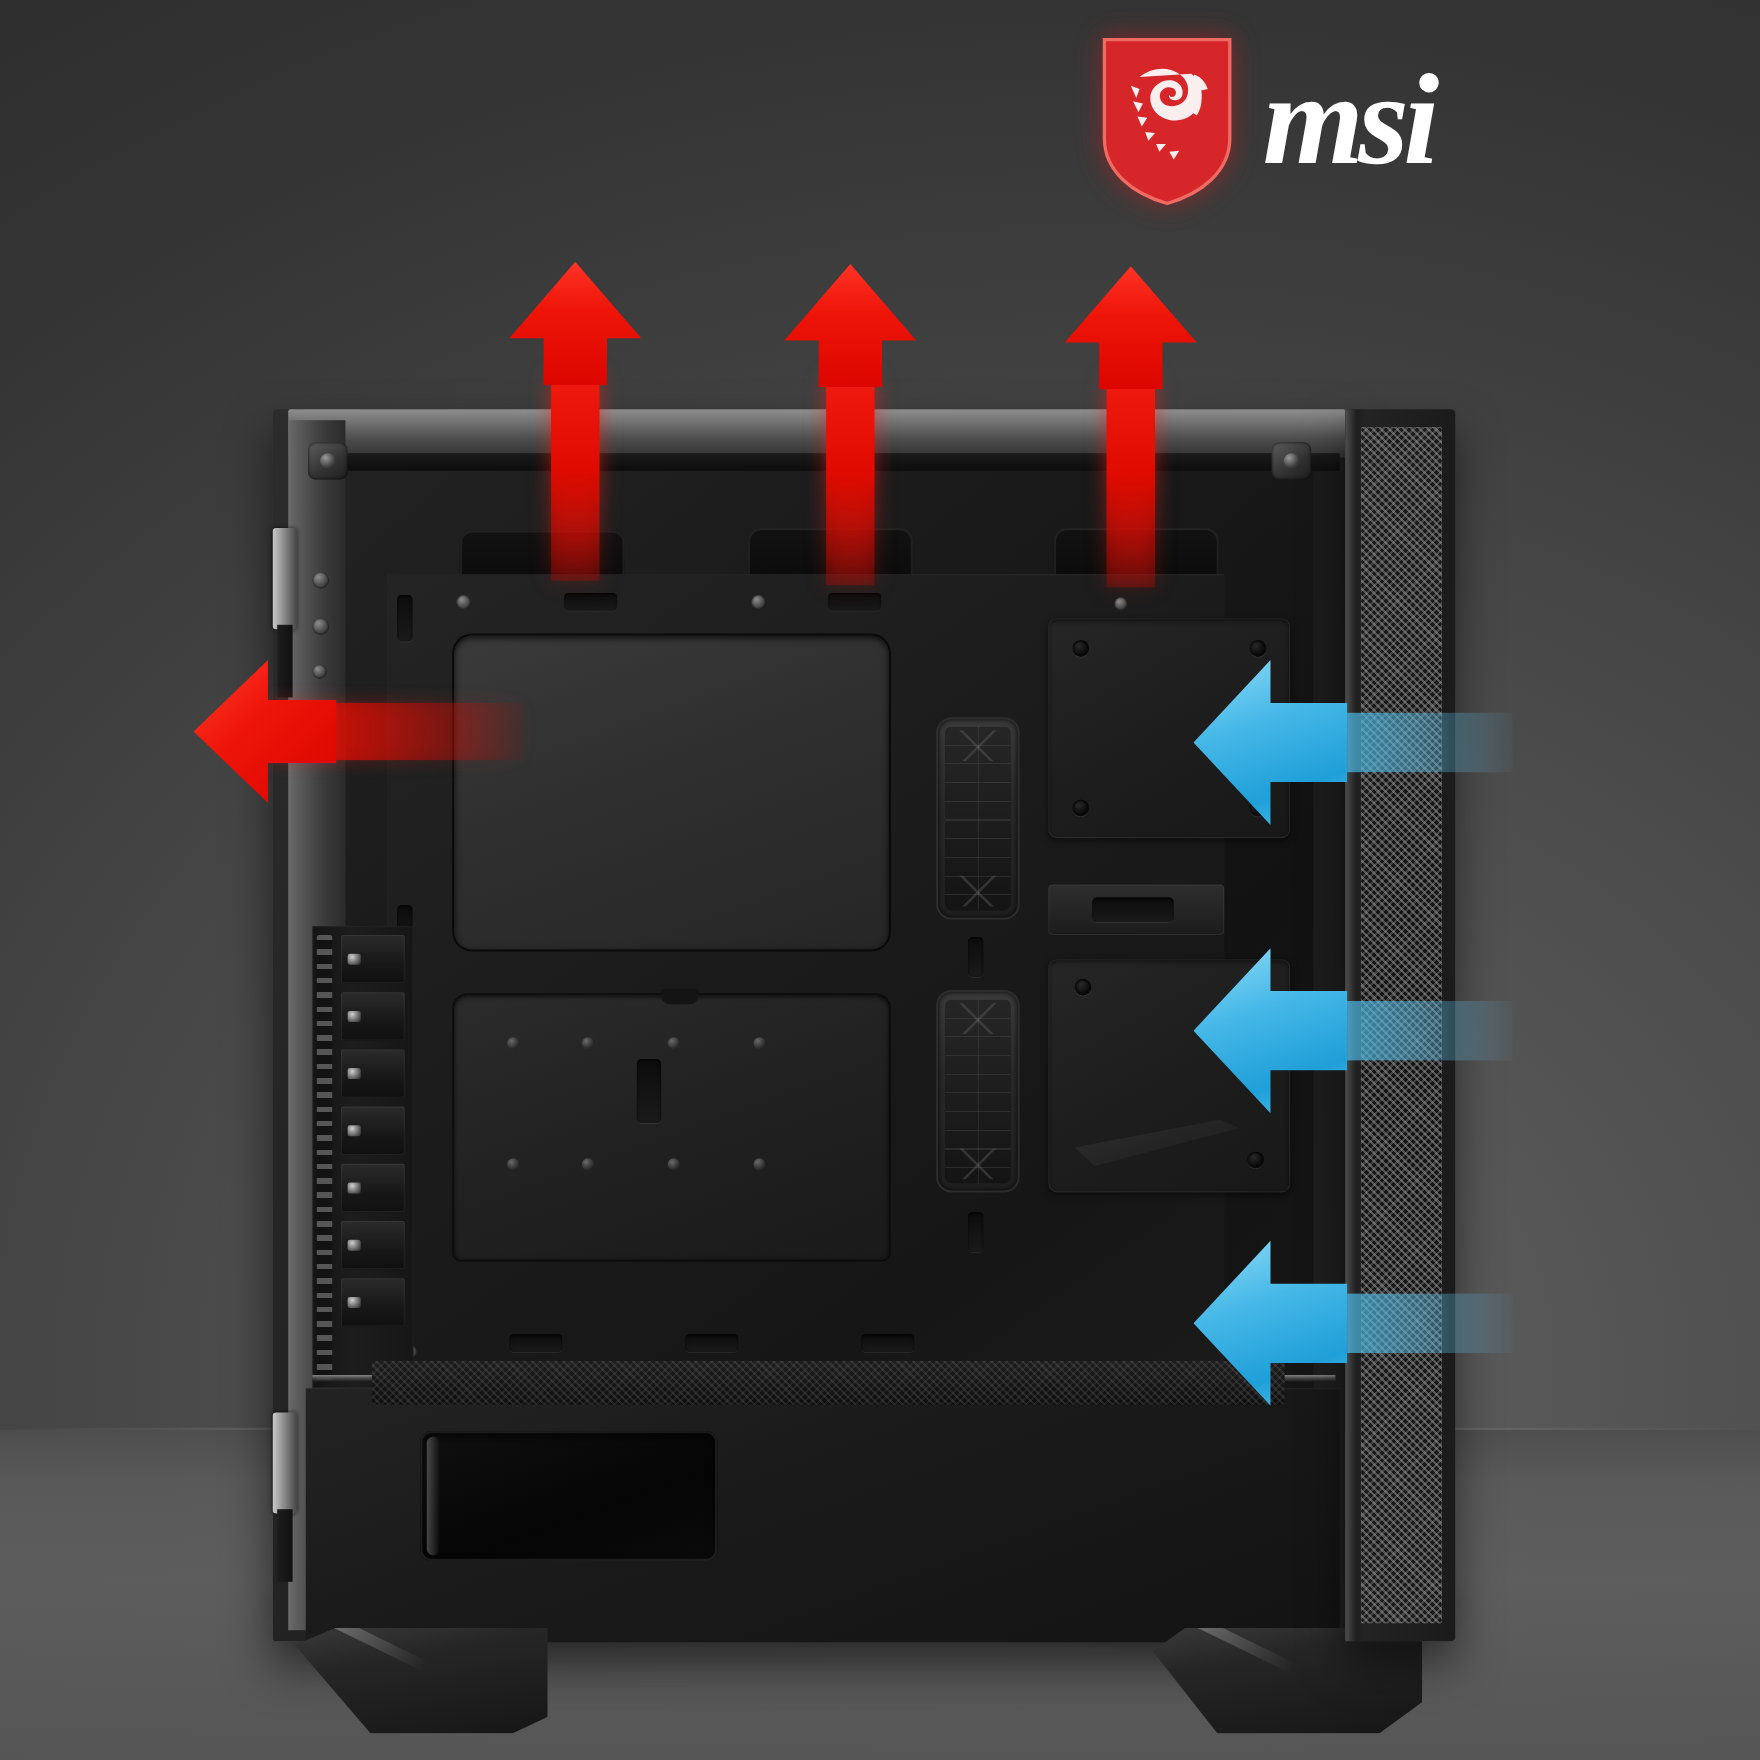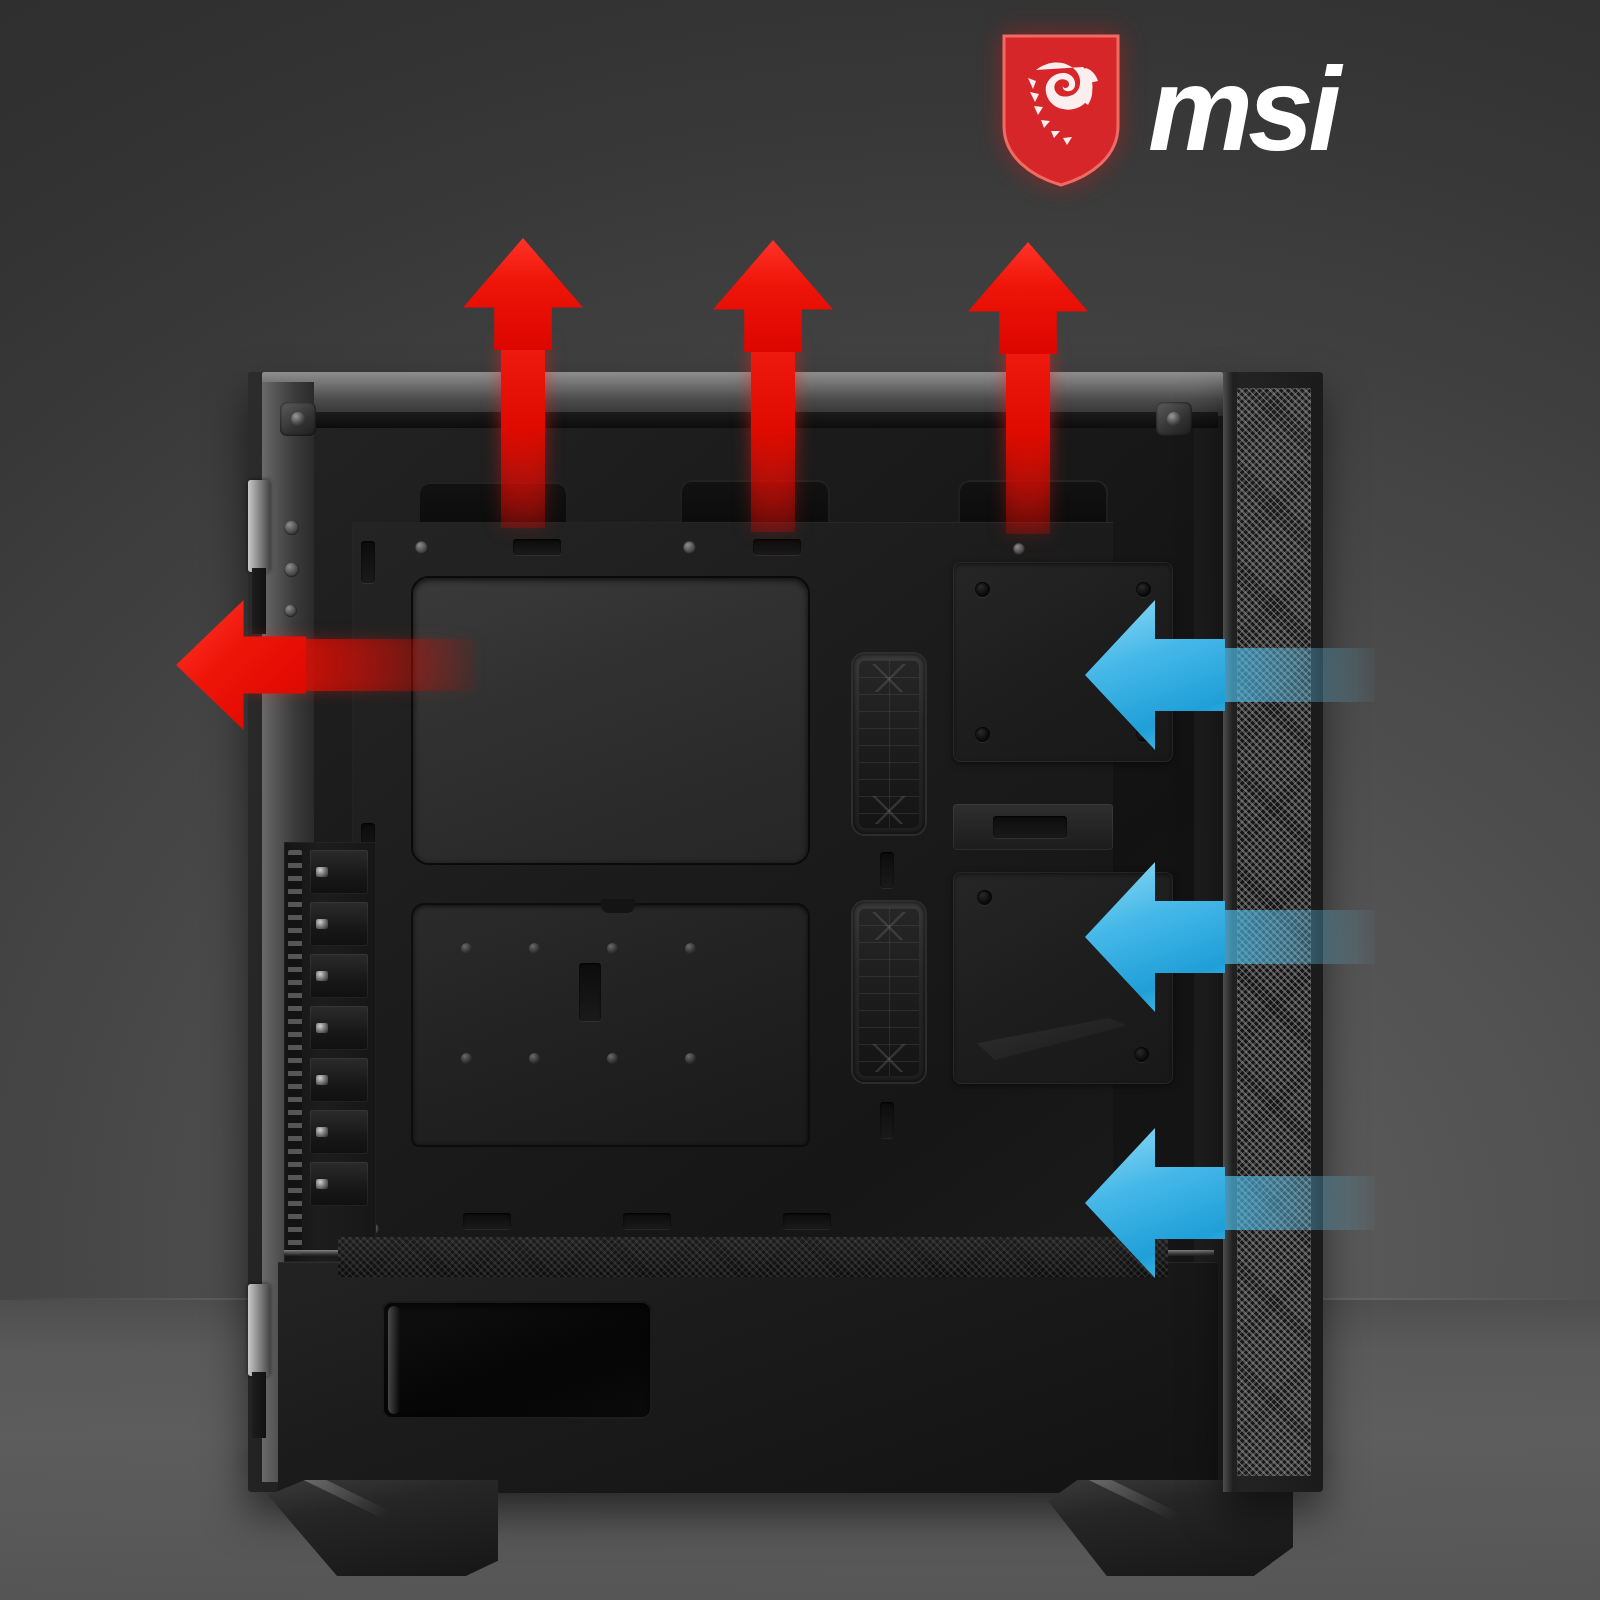--- a/index.html
+++ b/index.html
@@ -20,21 +20,21 @@
     background:linear-gradient(90deg,rgba(120,120,120,0) 0%,rgba(130,130,130,.55) 25%,rgba(140,140,140,.6) 60%,rgba(120,120,120,0) 100%);
   }
   
   #logo{position:absolute;left:1000px;top:30px;display:flex;align-items:center;gap:26px;}
   .shield{position:relative;width:122px;height:158px;}
   .shield svg{display:block;width:100%;height:100%;
     filter:drop-shadow(0 0 12px rgba(230,20,20,.45));}
   .msi-word{
     color:#fff;font-size:118px;font-weight:bold;font-style:italic;
     letter-spacing:-5px;line-height:.82;
-    font-family:Liberation Sans, sans-serif;
+    font-family:Liberation Serif, serif;
   }
   
   #case{position:absolute;left:248px;top:372px;width:1075px;height:1120px;}
   
   .chassis{
     position:absolute;left:0;top:0;width:975px;height:1120px;
     background:linear-gradient(100deg,#2c2c2c 0%,#262626 10%,#1d1d1d 30%,#191919 70%,#1f1f1f 100%);
     border-radius:3px;
     box-shadow:0 22px 42px rgba(0,0,0,.55);
   }

